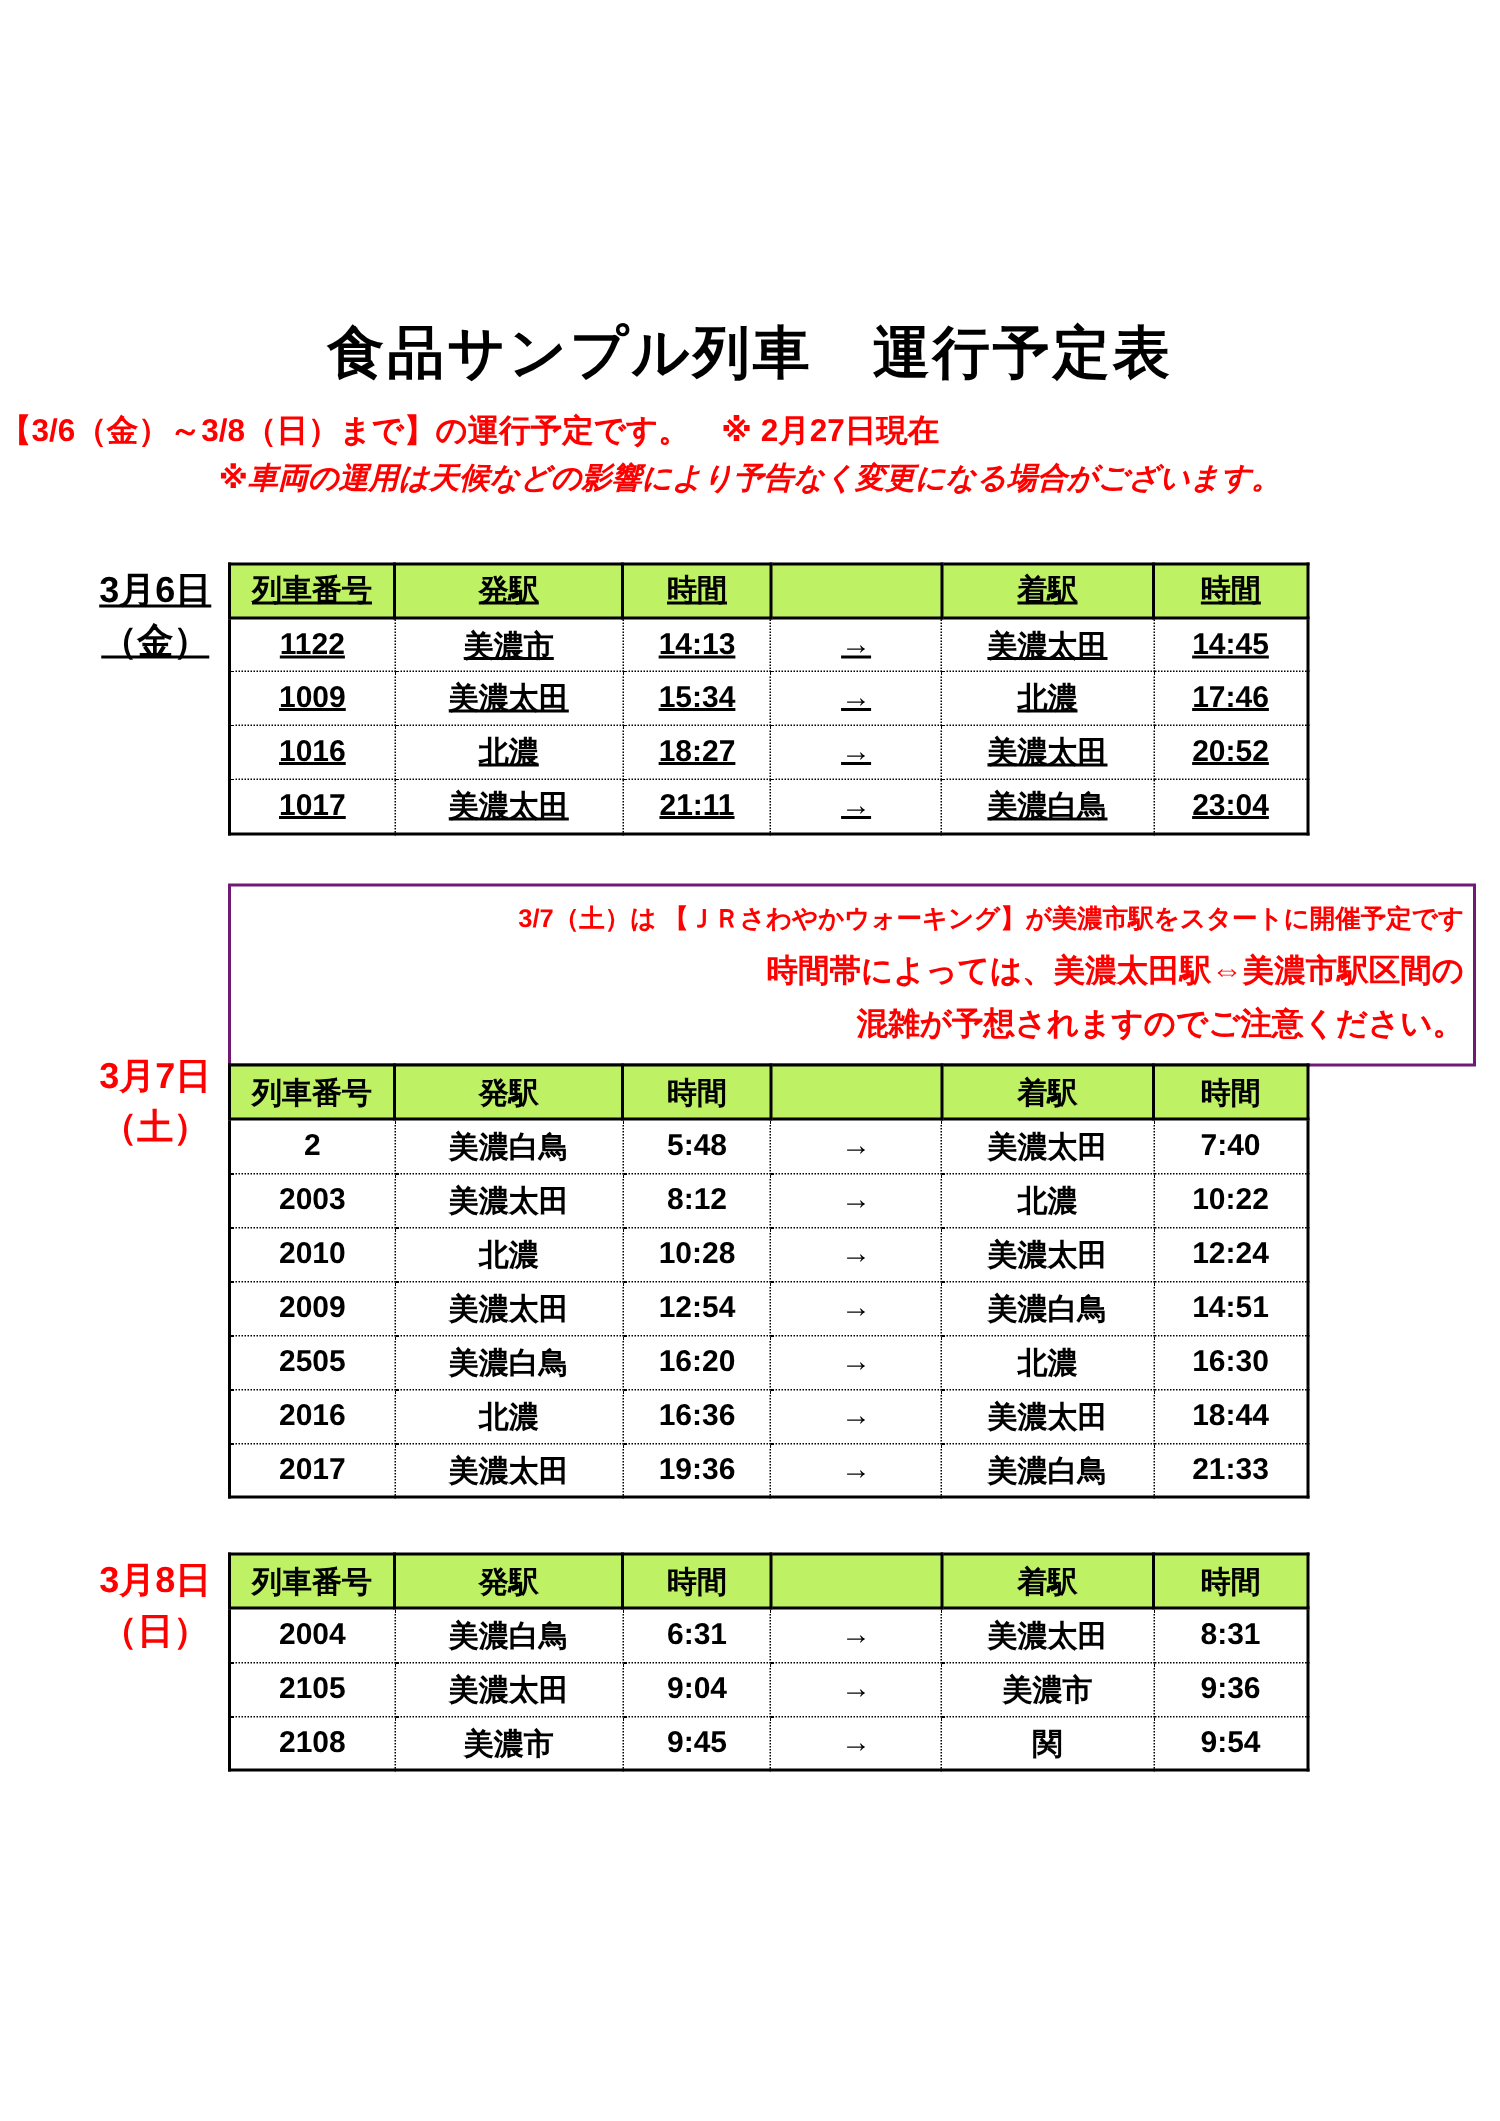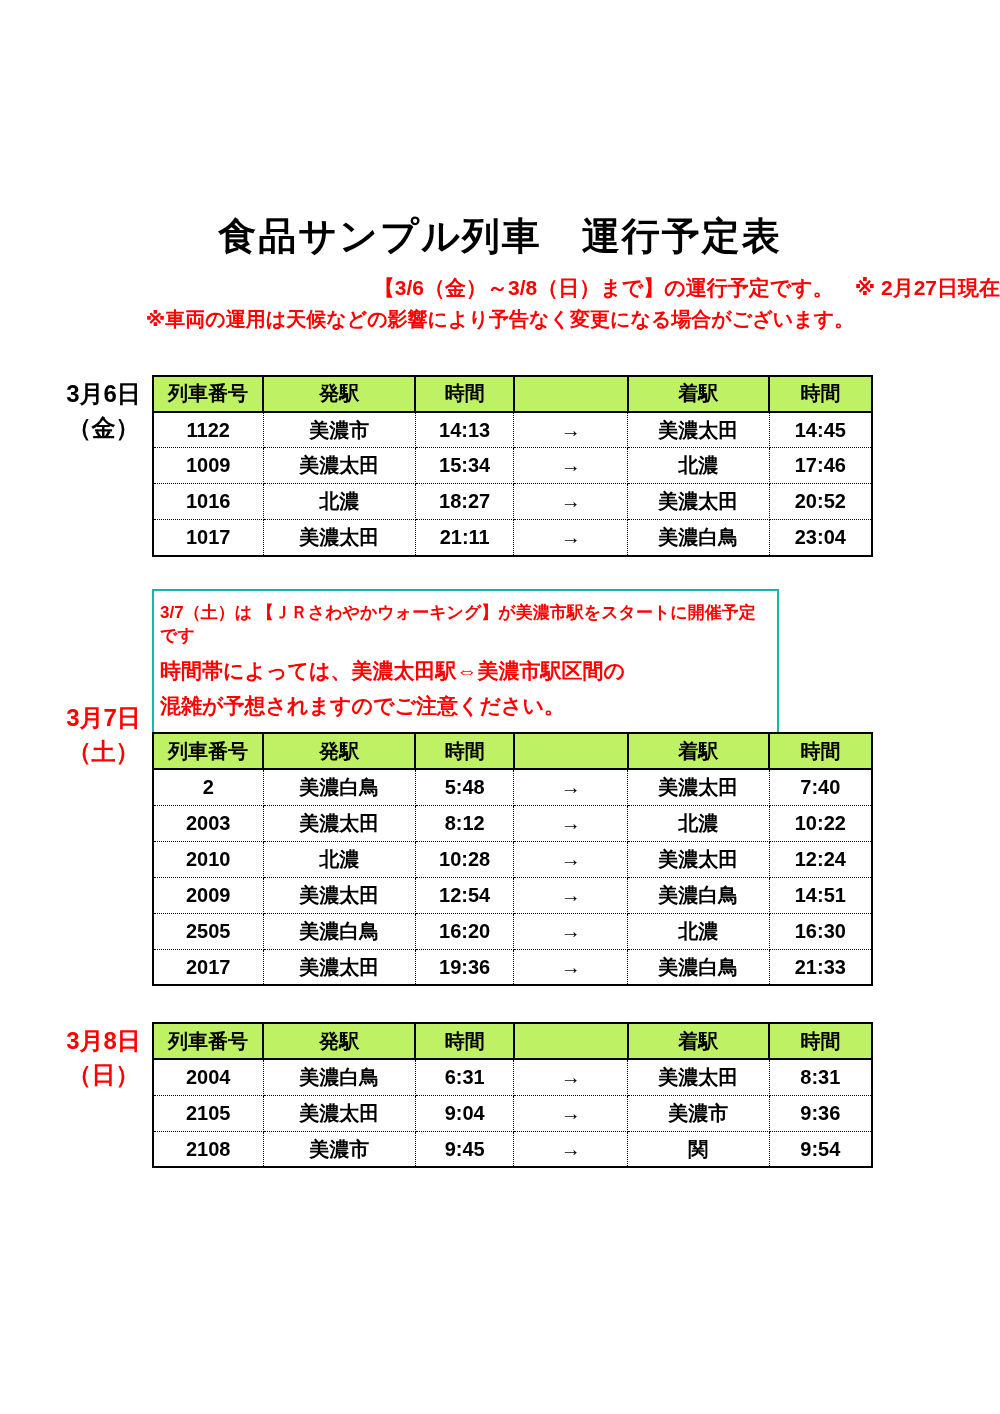--- a/index.html
+++ b/index.html
@@ -17,61 +17,62 @@
   .page-title {
     margin-top: 214px;
     text-align: center;
     font-size: 38px;
     letter-spacing: 2px;
     line-height: 1.2;
   }
 
   .subtitle-1 {
     margin-top: 14px;
-    text-align: right;
+    text-align: left;
     font-size: 21px;
     color: #ff0000;
     line-height: 1.3;
   }
 
   .subtitle-2 {
     margin-top: 5px;
     text-align: center;
     font-size: 20px;
     color: #ff0000;
     line-height: 1.3;
+    font-style: italic;
   }
 
   .section {
     display: flex;
     align-items: flex-start;
     padding-left: 55px;
     margin-top: 0;
   }
-  .section-1 { margin-top: 43px; }
+  .section-1 { margin-top: 43px; text-decoration: underline; }
   .section-2 { margin-top: 32px; }
   .section-3 { margin-top: 36px; }
 
   .date-col {
     width: 97px;
     flex: 0 0 97px;
     text-align: center;
     font-size: 24px;
     line-height: 34px;
     padding-top: 2px;
   }
   .section-2 .date-col { padding-top: 112px; }
 
   .tbl-col { width: 721px; flex: 0 0 721px; }
 
   .notice-box {
-    width: 627px;
-    border: 2px solid #14b8a6;
+    width: 832px;
+    border: 2px solid #701a75;
     background: #ffffff;
-    text-align: left;
+    text-align: right;
     color: #ff0000;
     padding: 11px 6px 13px 6px;
   }
   .notice-line-1 { font-size: 17px; line-height: 1.35; }
   .notice-line-2 { font-size: 21px; margin-top: 9px; line-height: 1.3; }
   .notice-line-3 { font-size: 21px; margin-top: 8px; line-height: 1.3; }
 
   table.timetable {
     width: 721px;
     border-collapse: collapse;
@@ -239,20 +240,28 @@
           </tr>
           <tr>
             <td>2505</td>
             <td>美濃白鳥</td>
             <td>16:20</td>
             <td>→</td>
             <td>北濃</td>
             <td>16:30</td>
           </tr>
           <tr>
+            <td>2016</td>
+            <td>北濃</td>
+            <td>16:36</td>
+            <td>→</td>
+            <td>美濃太田</td>
+            <td>18:44</td>
+          </tr>
+          <tr>
             <td>2017</td>
             <td>美濃太田</td>
             <td>19:36</td>
             <td>→</td>
             <td>美濃白鳥</td>
             <td>21:33</td>
           </tr>
         </tbody>
     </table>
   </div>

